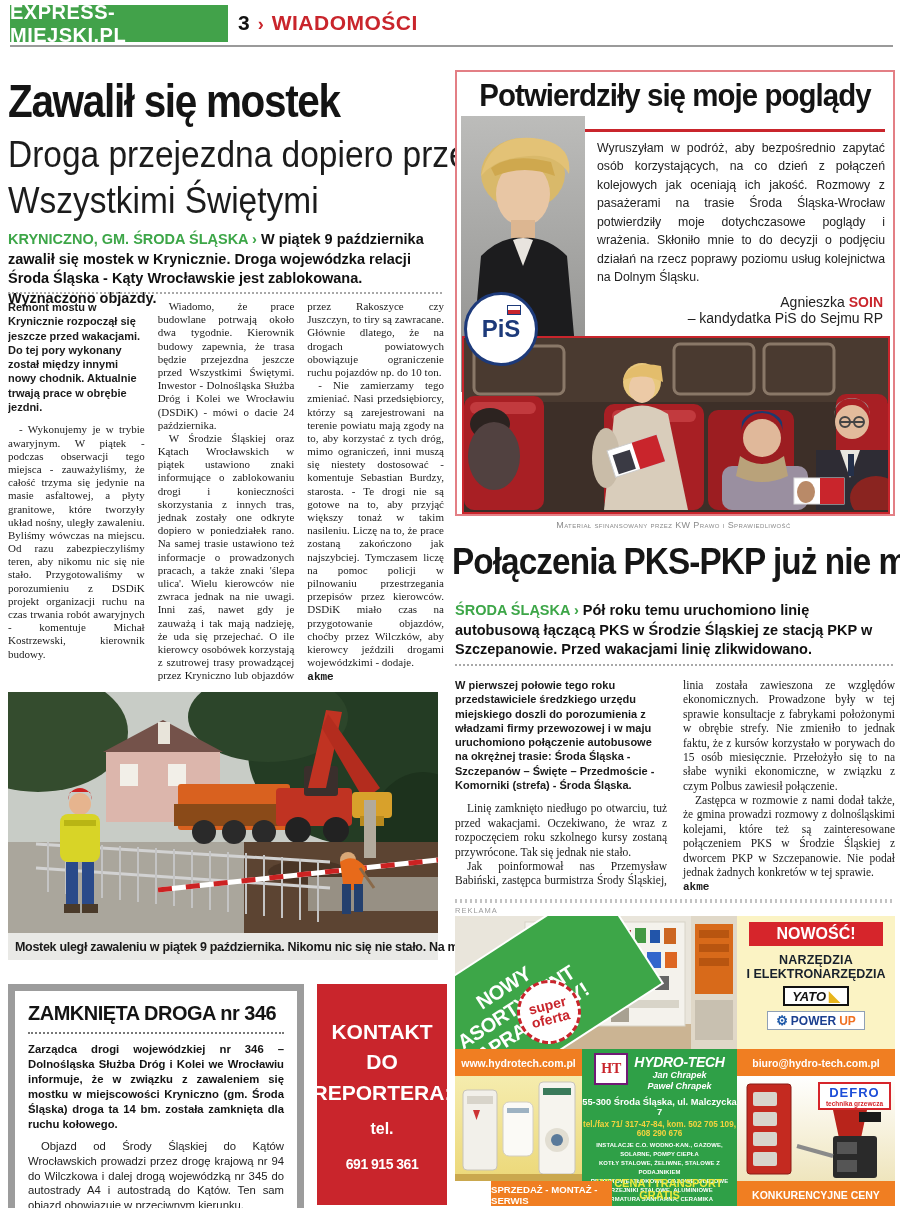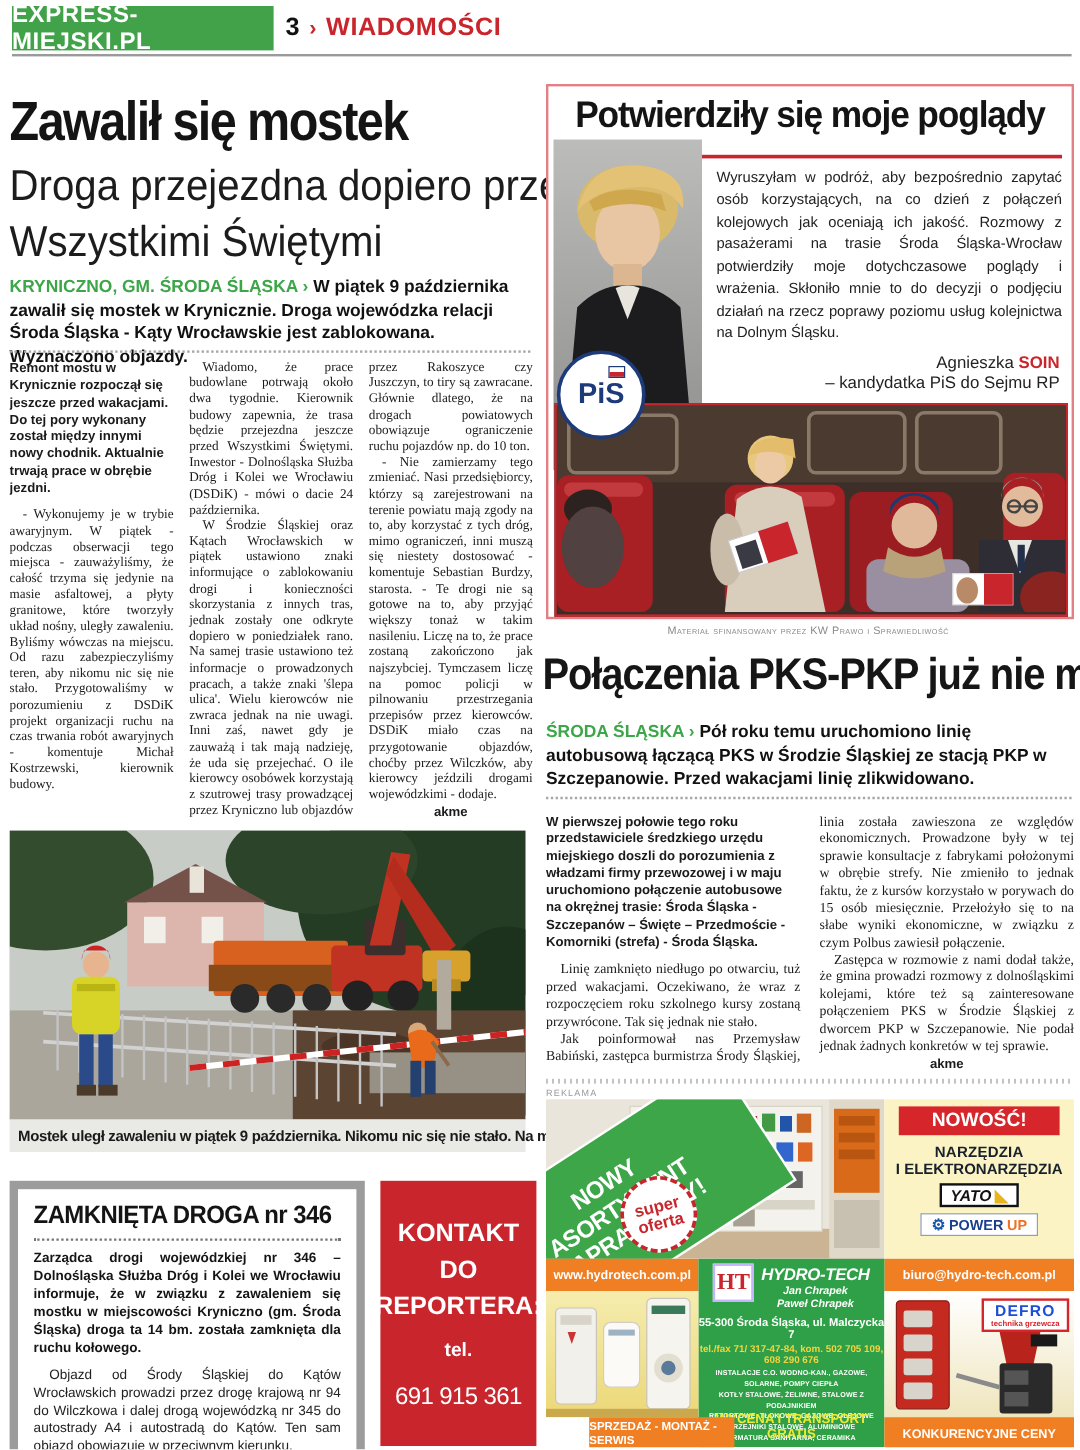--- a/index.html
+++ b/index.html
@@ -25,42 +25,42 @@
   .lead{left:8px;top:230px;width:432px;font-size:14.5px;font-weight:700;line-height:1.35;color:#111;}
   .tag-green{color:#3da648;}
   .dot-rule{border-top:2px dotted #a8a8a8;height:0;}
   .dr1{left:8px;top:292px;width:434px;}
   .columns{left:8px;top:300px;width:436px;height:389px;column-count:3;column-gap:13px;
       overflow:hidden;font-family:"Liberation Serif",serif;font-size:11px;line-height:1.2;
       text-align:justify;color:#1a1a1a;}
   .columns p{margin:0;text-indent:11px;}
   .intro-bold{font-family:"Liberation Sans",sans-serif;font-weight:700;font-size:11px;
       line-height:1.3;text-indent:0 !important;margin-bottom:9px !important;text-align:left;}
-  .byline{text-align:center;font-family:Liberation Sans, sans-serif;font-weight:700;
+  .byline{text-align:left;font-family:Liberation Mono, monospace;font-weight:700;
       font-size:11px;text-indent:0 !important;margin-top:2px !important;}
 
   .photo-frame{left:8px;top:692px;width:430px;height:241px;overflow:hidden;background:#b8bcb8;}
   .caption-bar{left:8px;top:933px;width:430px;height:27px;background:#e9e9e6;display:flex;
       align-items:center;padding:0 7px;box-sizing:border-box;font-weight:700;font-size:12.5px;
       letter-spacing:-.3px;color:#1a1a1a;white-space:nowrap;}
 
   
   .road-box{left:8px;top:984px;width:296px;height:272px;border:7px solid #9c9c9c;
       box-sizing:border-box;padding:10px 13px 8px;background:#fff;}
   .rb-title{font-size:21px;font-weight:800;letter-spacing:-.5px;transform:scaleX(.95);transform-origin:left;white-space:nowrap;}
   .rb-dots{border-top:2px dotted #777;margin:7px 0 8px;}
   .rb-bold{font-size:11.3px;font-weight:700;line-height:1.32;text-align:justify;}
   .rb-p{font-size:11.3px;font-weight:400;line-height:1.3;text-align:justify;margin-top:8px;text-indent:13px;color:#222;}
 
   
   .contact-box{left:317px;top:984px;width:130px;height:221px;background:#c9252c;color:#fff;
       display:flex;flex-direction:column;align-items:center;justify-content:center;gap:2px;text-align:center;}
   .cb-l1{font-size:21px;font-weight:800;line-height:1.45;white-space:pre-line;}
   .cb-tel{font-size:16px;font-weight:700;margin-top:10px;}
-  .cb-num{font-size:20px;font-weight:400;margin-top:16px;letter-spacing:-.5px;}
+  .cb-num{font-size:14px;font-weight:700;margin-top:16px;letter-spacing:-.5px;}
 
   
   .pis-box{left:455px;top:70px;width:440px;height:446px;border:2px solid #e37f85;box-sizing:border-box;background:#fff;}
   .pis-headline{position:absolute;left:0;top:6px;width:100%;text-align:center;font-size:31px;
       font-weight:800;letter-spacing:-1px;transform:scaleX(.95);}
   .pis-rule{position:absolute;left:120px;right:8px;top:57px;height:3px;background:#c9252c;}
   .portrait{position:absolute;left:4px;top:44px;width:124px;height:276px;overflow:hidden;}
   .pis-text{position:absolute;left:140px;top:67px;width:288px;font-size:12.3px;line-height:1.5;
       text-align:justify;color:#222;}
   .pis-sig{position:absolute;right:10px;top:222px;text-align:right;font-size:14px;color:#222;}
@@ -108,23 +108,23 @@
       border:1px solid #8fa0b5;padding:1px 8px;font-weight:800;font-size:12px;}
   .pu-gear{color:#1b57a8;font-size:13px;}
   .pu-power{color:#1b3f8f;} .pu-up{color:#f07020;}
   .strip{position:absolute;height:27px;background:#f07e22;color:#fff;display:flex;align-items:center;
       justify-content:center;font-weight:700;}
   .strip-url{left:0;top:133px;width:127px;font-size:10.5px;}
   .strip-email{left:282px;top:133px;width:158px;font-size:10.5px;}
   .green-panel{position:absolute;left:127px;top:133px;width:155px;height:157px;background:#2fa047;
       color:#fff;text-align:center;overflow:hidden;}
   .ht-row{display:flex;align-items:flex-start;justify-content:center;gap:6px;margin-top:4px;}
-  .ht-logo{width:34px;height:32px;background:#fff;color:#c9252c;font-weight:800;font-size:19px;
+  .ht-logo{width:34px;height:32px;background:#fff;color:#c9252c;font-weight:800;font-size:14px;
       font-family:"Liberation Serif",serif;display:flex;align-items:center;justify-content:center;
-      border:2px solid #c4b5fd;box-sizing:border-box;}
+      border:2px solid #701a75;box-sizing:border-box;}
   .ht-name{font-weight:800;font-size:14px;font-style:italic;letter-spacing:-.3px;margin-top:1px;}
   .ht-person{font-style:italic;font-weight:700;font-size:9px;line-height:1.25;}
   .ht-addr{font-weight:700;font-size:9.3px;margin-top:4px;}
   .ht-tel{font-weight:700;font-size:8.2px;color:#f5d33f;margin-top:3px;}
   .ht-services{font-weight:600;font-size:5.9px;line-height:1.55;margin-top:3px;letter-spacing:.1px;}
   .gratis{position:absolute;left:0;bottom:5px;width:100%;font-weight:800;font-size:11px;color:#ede93b;}
   .left-bottom{position:absolute;left:0;top:160px;width:127px;height:105px;
       background:linear-gradient(#f5ecae,#ecd878);overflow:hidden;}
   .right-bottom{position:absolute;left:282px;top:160px;width:158px;height:105px;
       background:linear-gradient(#ffffff,#efe5bd);overflow:hidden;}

